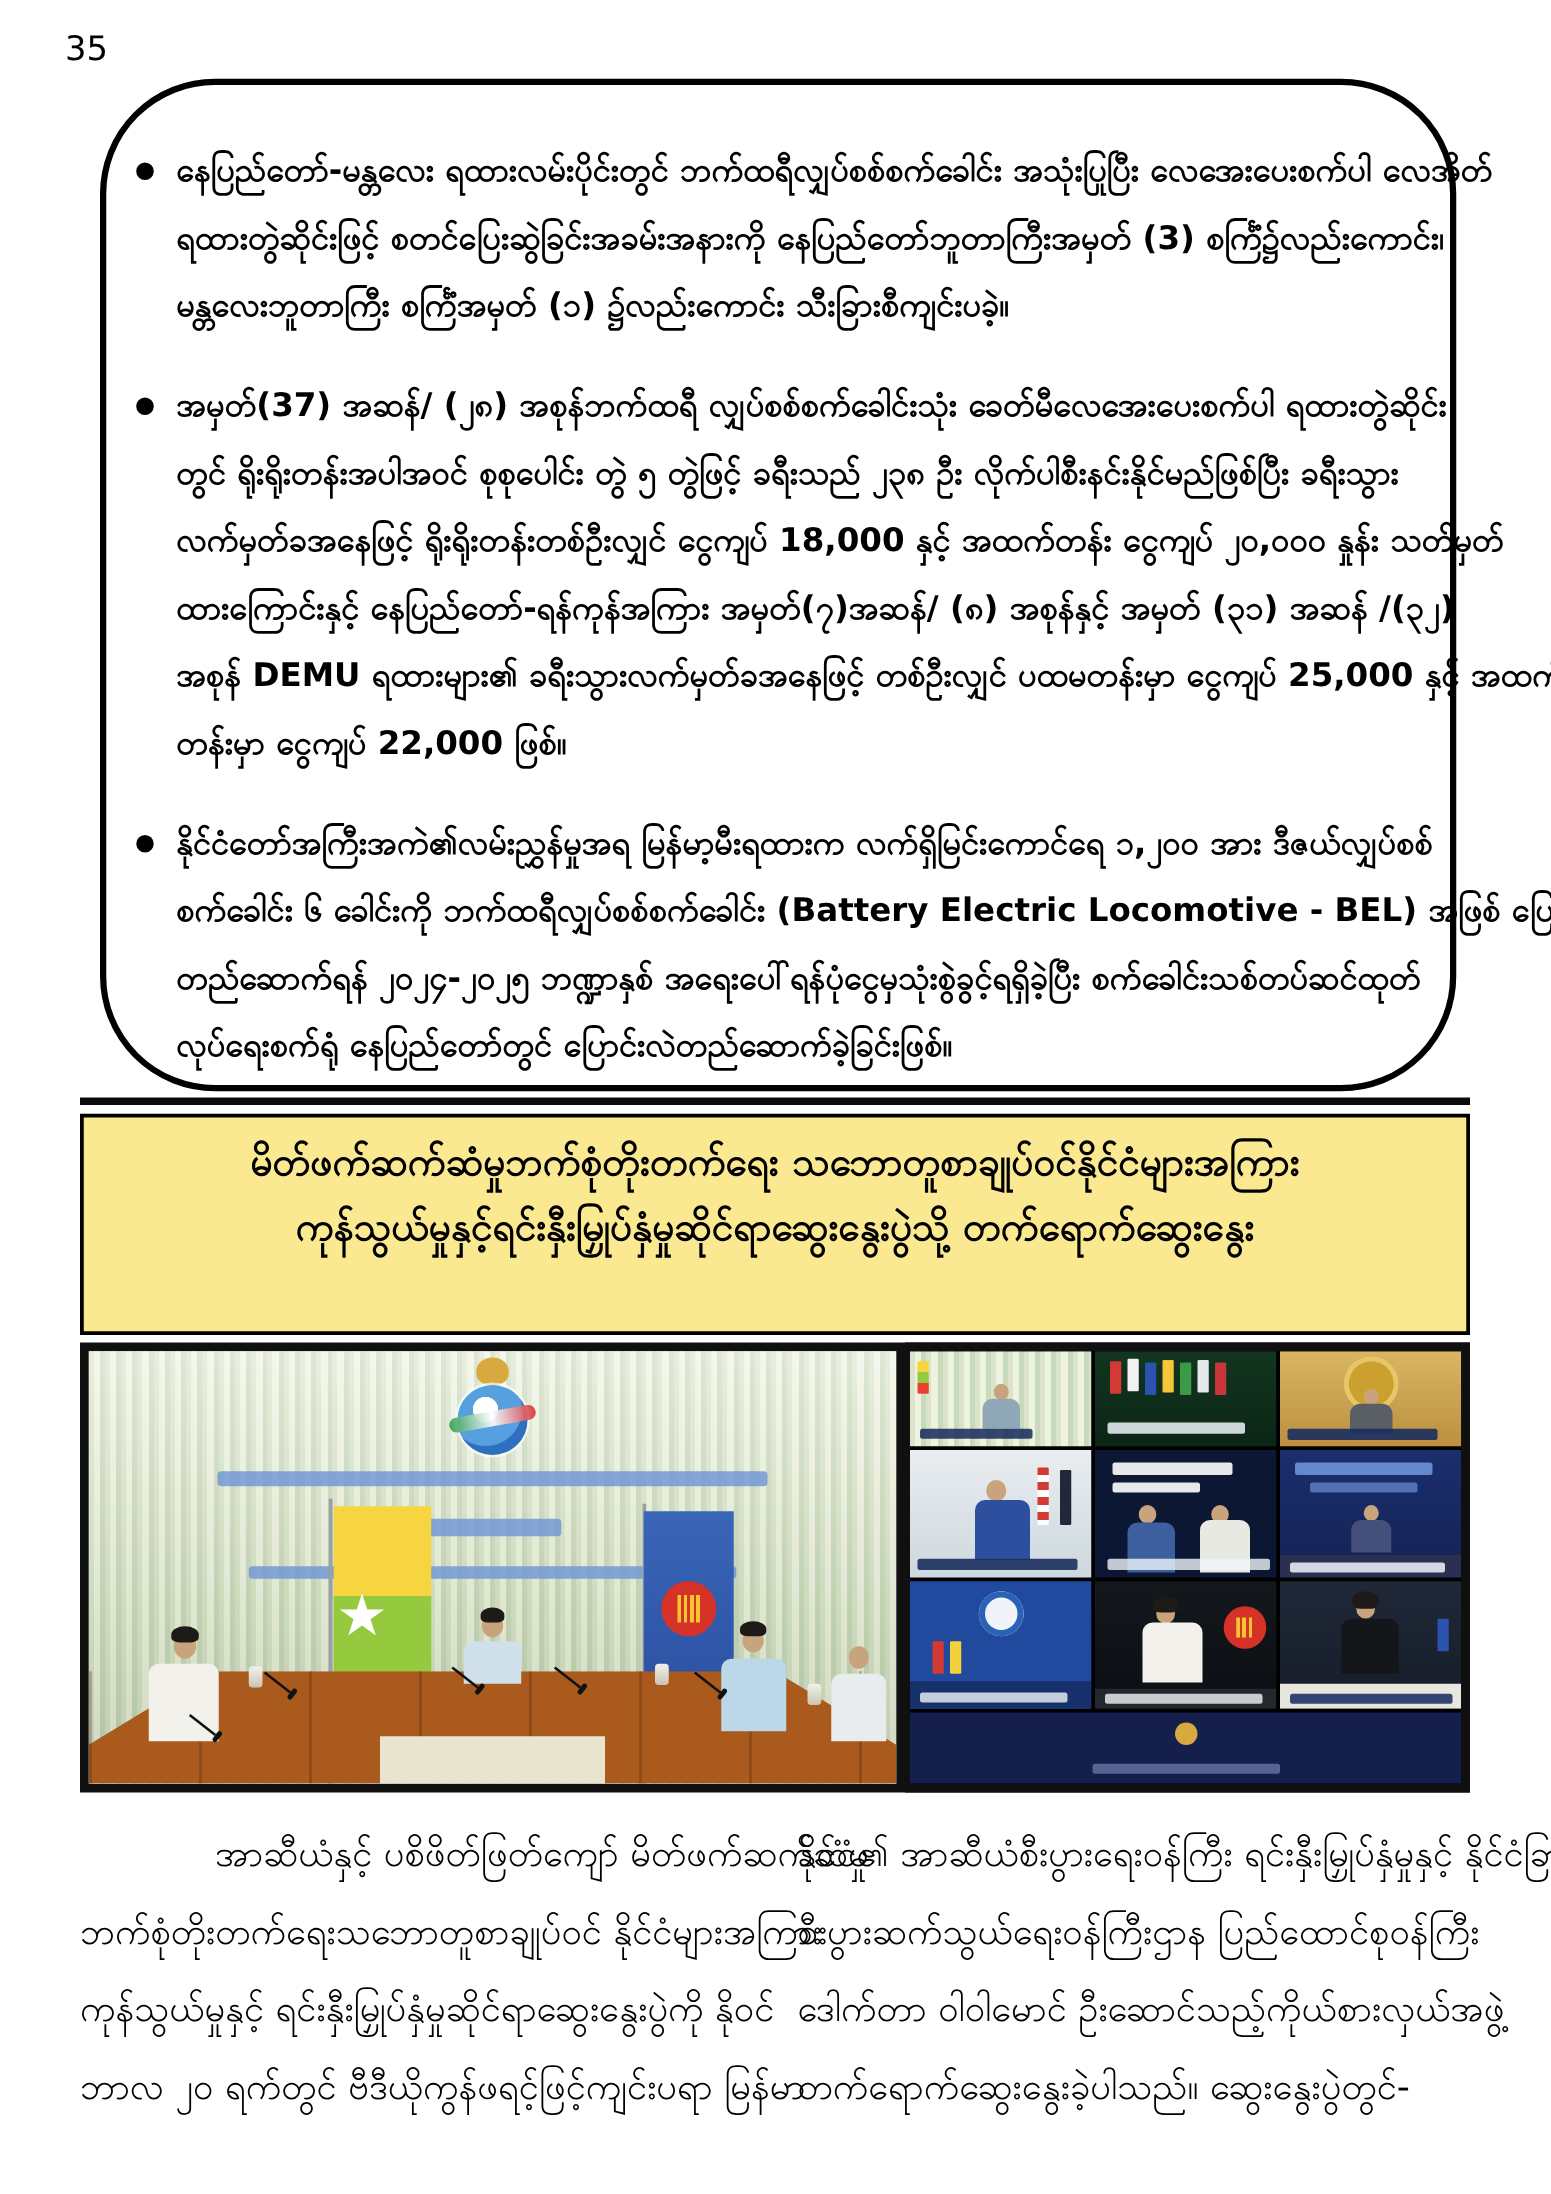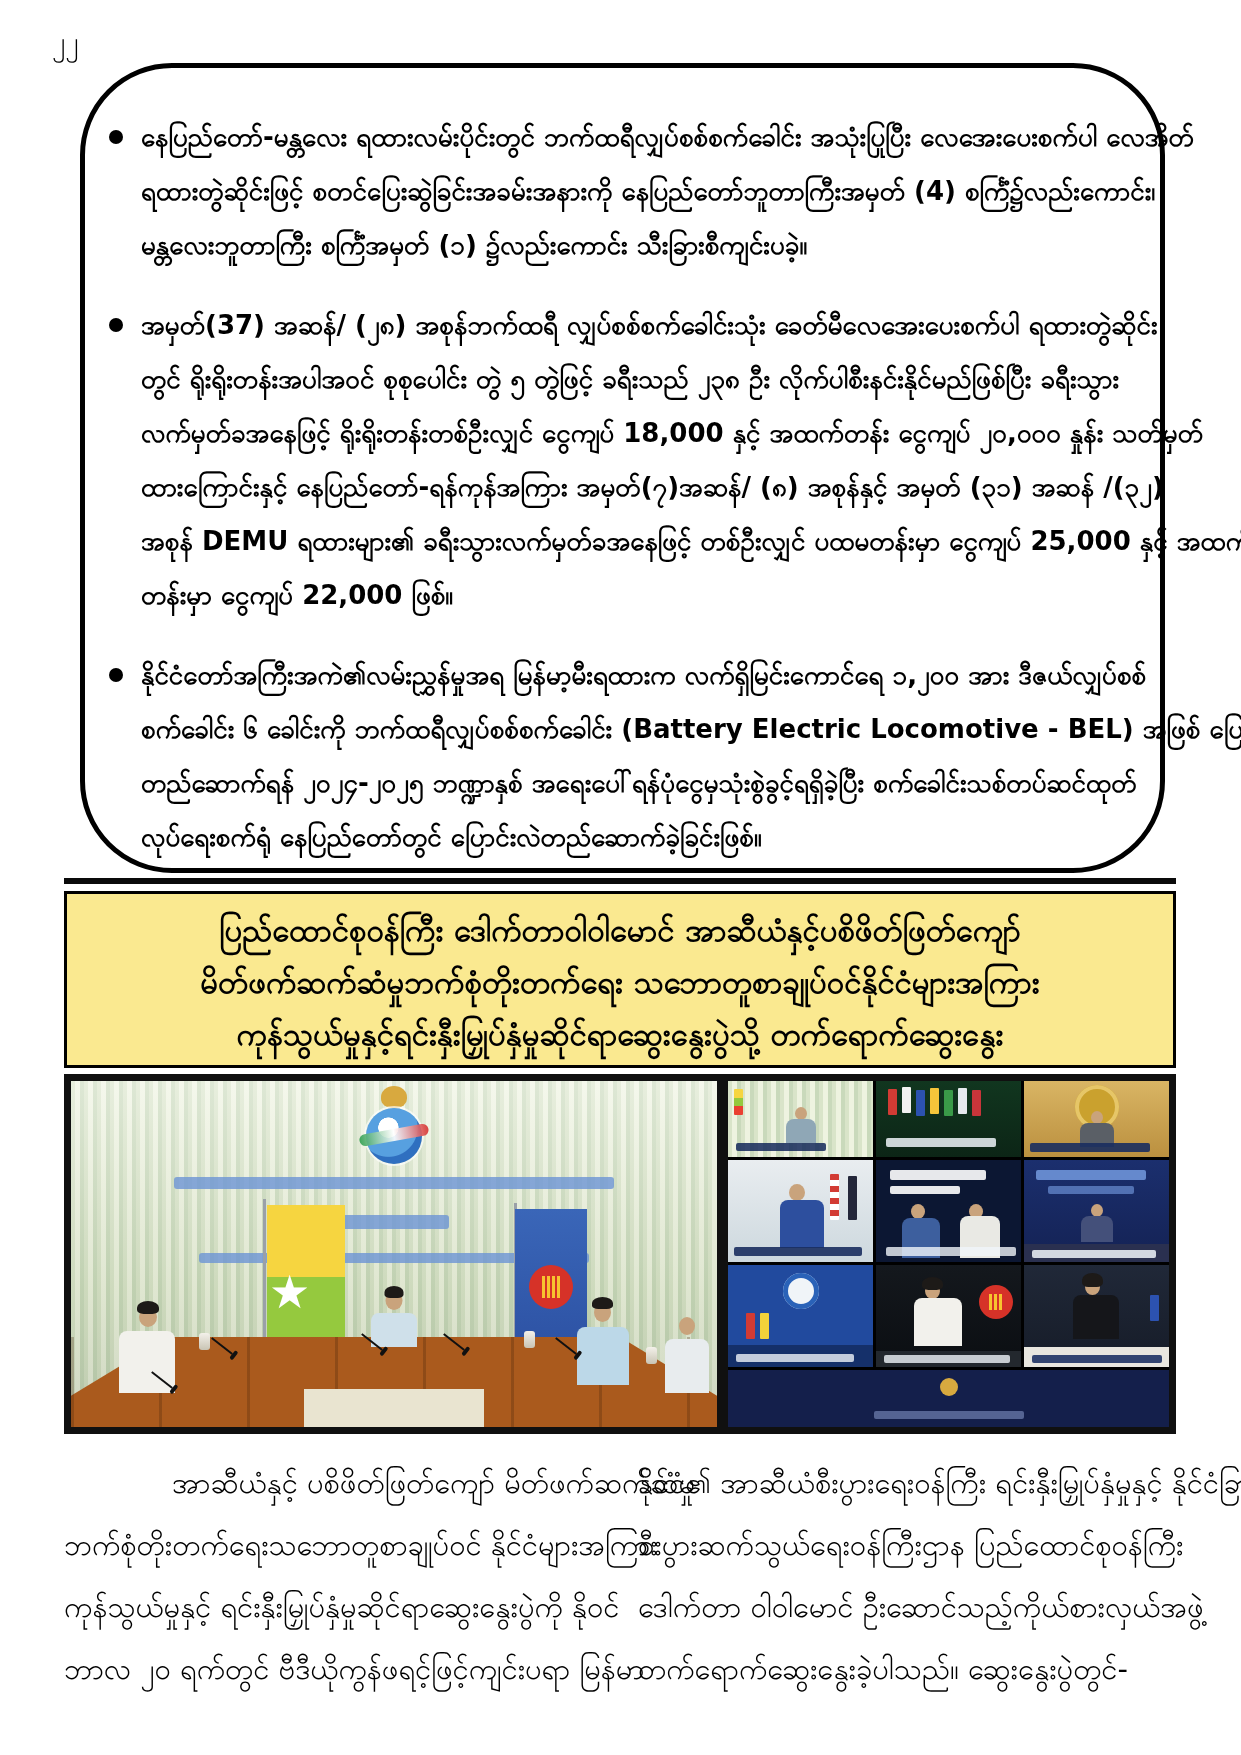--- a/index.html
+++ b/index.html
@@ -85,29 +85,29 @@
   .col div{white-space:nowrap;}
   .col-left{width:552px;margin-right:22px;}
   .col-right{flex:1;}
   .indent{padding-left:108px;}
 </style>
 </head>
 <body>
 
 <div class="page">
 
-  <div class="page-number">၂၂</div>
+  <div class="page-number">35</div>
 
   <div class="news-box">
 
     <div class="bullet">
       <span class="dot"></span>
       <div class="btext">
         <div>နေပြည်တော်-မန္တလေး ရထားလမ်းပိုင်းတွင် ဘက်ထရီလျှပ်စစ်စက်ခေါင်း အသုံးပြုပြီး လေအေးပေးစက်ပါ လေအိတ်</div>
-        <div>ရထားတွဲဆိုင်းဖြင့် စတင်ပြေးဆွဲခြင်းအခမ်းအနားကို နေပြည်တော်ဘူတာကြီးအမှတ် (4) စင်္ကြံ၌လည်းကောင်း၊</div>
+        <div>ရထားတွဲဆိုင်းဖြင့် စတင်ပြေးဆွဲခြင်းအခမ်းအနားကို နေပြည်တော်ဘူတာကြီးအမှတ် (3) စင်္ကြံ၌လည်းကောင်း၊</div>
         <div>မန္တလေးဘူတာကြီး စင်္ကြံအမှတ် (၁) ၌လည်းကောင်း သီးခြားစီကျင်းပခဲ့။</div>
       </div>
     </div>
 
     <div class="bullet">
       <span class="dot"></span>
       <div class="btext">
         <div>အမှတ်(37) အဆန်/ (၂၈) အစုန်ဘက်ထရီ လျှပ်စစ်စက်ခေါင်းသုံး ခေတ်မီလေအေးပေးစက်ပါ ရထားတွဲဆိုင်း</div>
         <div>တွင် ရိုးရိုးတန်းအပါအဝင် စုစုပေါင်း တွဲ ၅ တွဲဖြင့် ခရီးသည် ၂၃၈ ဦး လိုက်ပါစီးနင်းနိုင်မည်ဖြစ်ပြီး ခရီးသွား</div>
         <div>လက်မှတ်ခအနေဖြင့် ရိုးရိုးတန်းတစ်ဦးလျှင် ငွေကျပ် 18,000 နှင့် အထက်တန်း ငွေကျပ် ၂၀,၀၀၀ နှုန်း သတ်မှတ်</div>
@@ -124,21 +124,20 @@
         <div>စက်ခေါင်း ၆ ခေါင်းကို ဘက်ထရီလျှပ်စစ်စက်ခေါင်း (Battery Electric Locomotive - BEL) အဖြစ် ပြောင်းလဲ</div>
         <div>တည်ဆောက်ရန် ၂၀၂၄-၂၀၂၅ ဘဏ္ဍာနှစ် အရေးပေါ်ရန်ပုံငွေမှသုံးစွဲခွင့်ရရှိခဲ့ပြီး စက်ခေါင်းသစ်တပ်ဆင်ထုတ်</div>
         <div>လုပ်ရေးစက်ရုံ နေပြည်တော်တွင် ပြောင်းလဲတည်ဆောက်ခဲ့ခြင်းဖြစ်။</div>
       </div>
     </div>
   </div>
 
   <div class="divider"></div>
 
   <div class="headline">
-    <div>ပြည်ထောင်စုဝန်ကြီး ဒေါက်တာဝါဝါမောင် အာဆီယံနှင့်ပစိဖိတ်ဖြတ်ကျော်</div>
     <div>မိတ်ဖက်ဆက်ဆံမှုဘက်စုံတိုးတက်ရေး သဘောတူစာချုပ်ဝင်နိုင်ငံများအကြား</div>
     <div>ကုန်သွယ်မှုနှင့်ရင်းနှီးမြှုပ်နှံမှုဆိုင်ရာဆွေးနွေးပွဲသို့ တက်ရောက်ဆွေးနွေး</div>
   </div>
 
   <div class="photos">
 
     <div class="photo left">
       <div class="curtain"></div>
       <div class="crest"></div>
       <div class="globe"></div>

